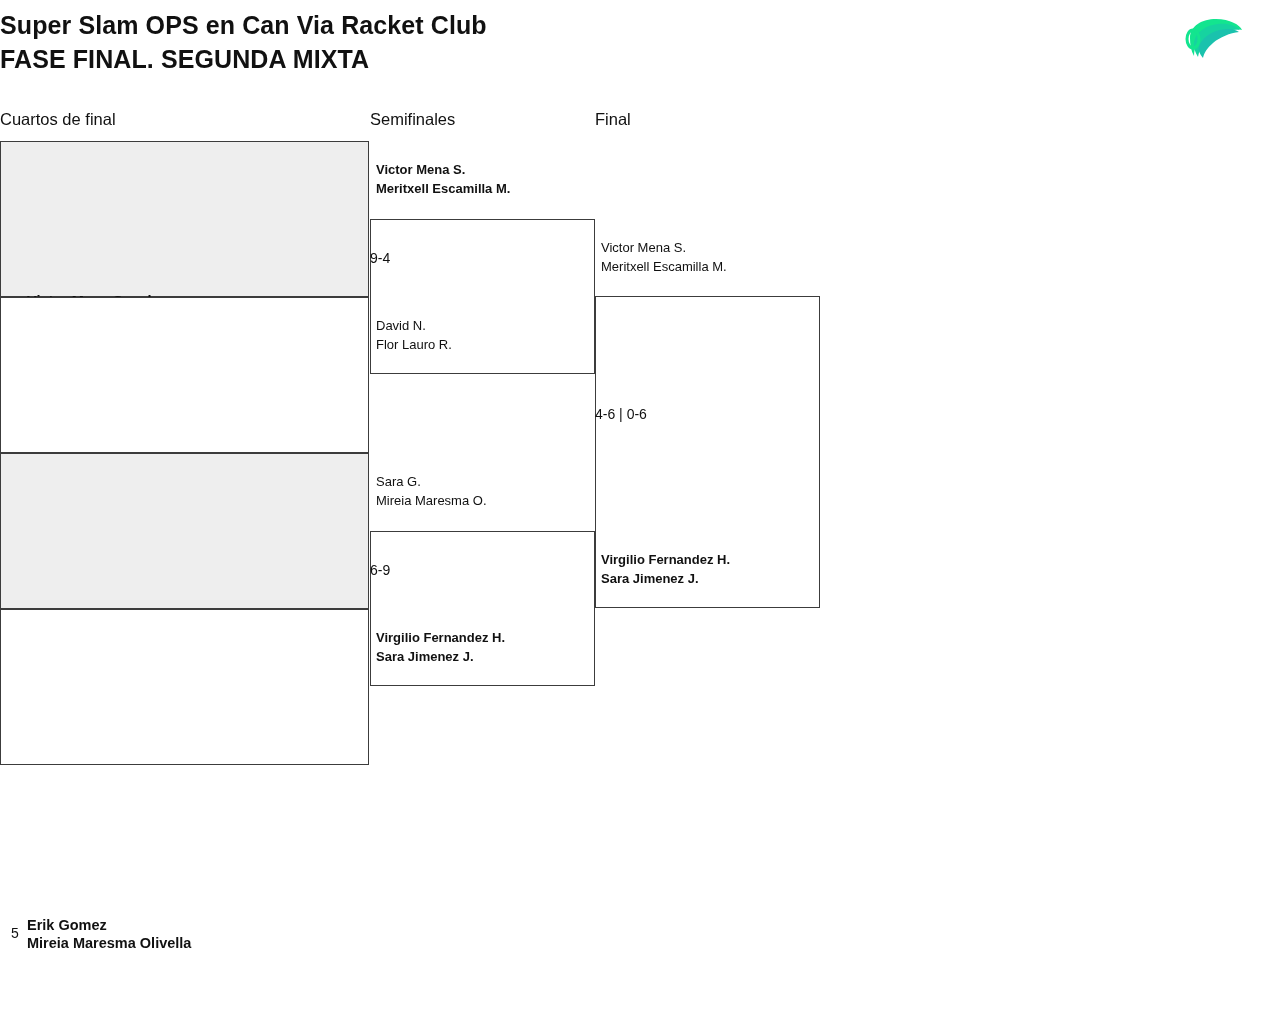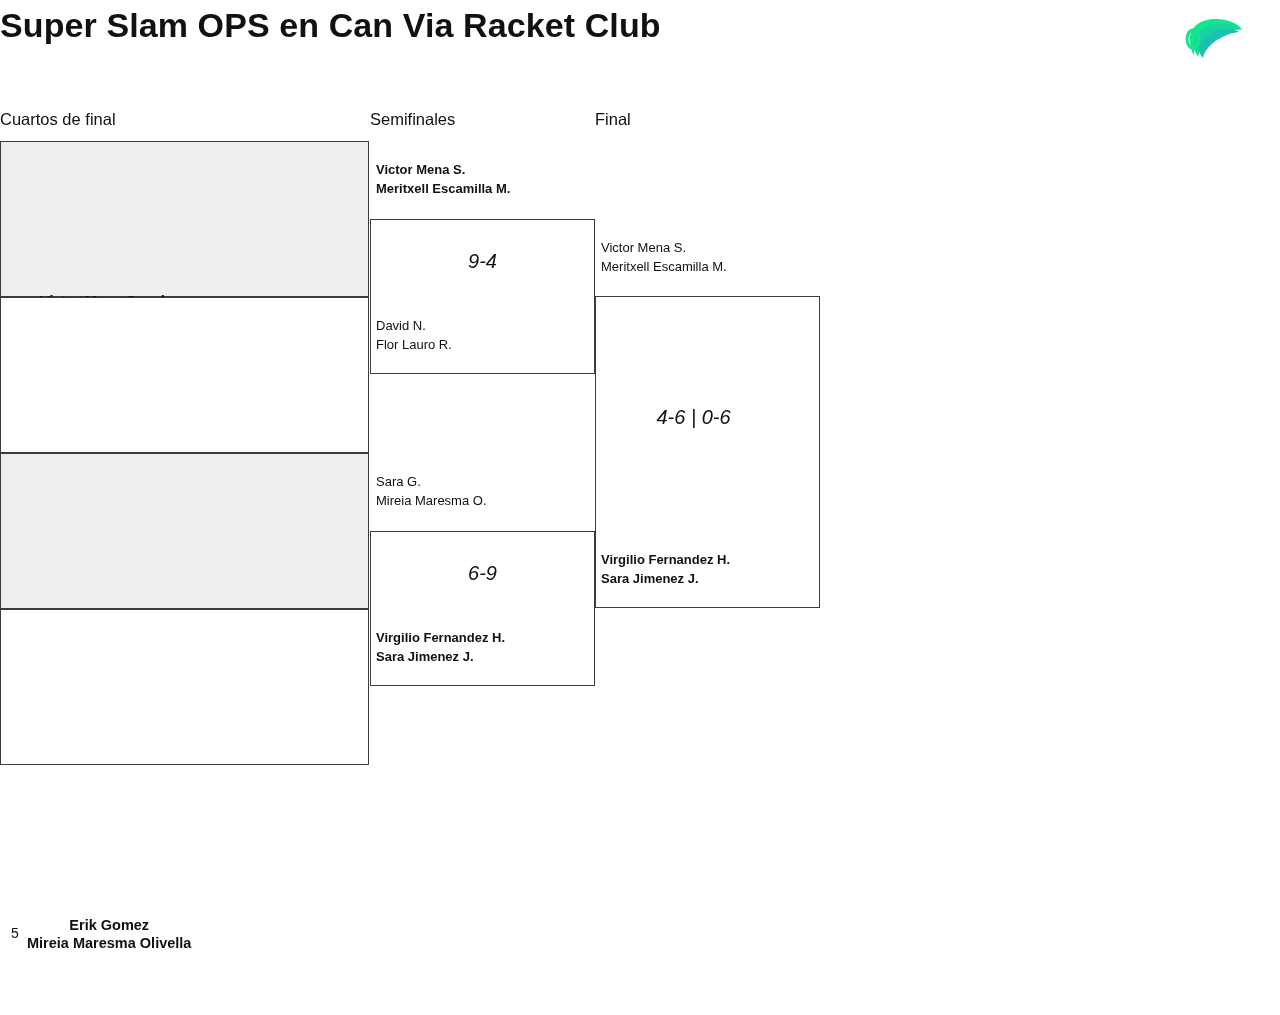--- a/index.html
+++ b/index.html
@@ -21,21 +21,21 @@
     position: absolute;
     left: 0;
     top: 0;
     width: 1280px;
     height: 92px;
   }
   #title-block {
     position: absolute;
     left: 0;
     top: 8px;
-    font-size: 34px;
+    font-size: 25px;
     font-weight: bold;
     line-height: 34px;
     letter-spacing: 0.1px;
     color: #111111;
   }
   .title-line { display: block; white-space: pre; }
 
   #logo {
     position: absolute;
     right: 36px;
@@ -87,50 +87,49 @@
 
   
   .team {
     position: absolute;
     left: 26px;
     font-size: 14.5px;
     line-height: 18px;
     color: #111111;
     white-space: nowrap;
   }
-  .team.bold { font-weight: bold; text-align: center; }
+  .team.bold { font-weight: bold; }
   .team .n { display: block; }
 
   
   .score {
     position: absolute;
-    font-size: 20px;
-    color: #111111;
-    text-align: center;
-    white-space: nowrap;
-    font-style: italic;
+    font-size: 14px;
+    color: #111111;
+    white-space: nowrap;
   }
 
   
   .adv {
     position: absolute;
     font-size: 13px;
     line-height: 18.5px;
     color: #111111;
     white-space: nowrap;
   }
   .adv.bold { font-weight: bold; }
   .adv .n { display: block; }
 </style>
 </head>
 <body>
 
 <div id="header">
   <div id="title-block">
     <span class="title-line">Super Slam OPS en Can Via Racket Club</span>
+    <span class="title-line">FASE FINAL. SEGUNDA MIXTA</span>
   </div>
 
   <div id="logo">
     <svg width="66" height="44" viewBox="0 0 66 44" xmlns="http://www.w3.org/2000/svg">
       <path d="M12 22 C12 10, 24 3, 38 3 C52 3, 62 9, 64 14 C52 11, 38 12, 28 18 C20 23, 16 31, 16 40 C13 35, 12 28, 12 22 Z" fill="#13e58f"></path>
       <path d="M16 26 C18 16, 28 9, 40 8 C50 7, 58 10, 62 14 C52 13, 40 16, 32 22 C25 27, 21 34, 20 41 C17 36, 15 31, 16 26 Z" fill="#16d3a0"></path>
       <path d="M21 31 C23 23, 32 16, 42 14 C50 12, 57 13, 61 16 C52 17, 42 21, 35 27 C29 32, 26 37, 25 42 C22 38, 20 35, 21 31 Z" fill="#1ac2ad"></path>
       <ellipse cx="15" cy="23" rx="6" ry="9" fill="none" stroke="#13e58f" stroke-width="3"></ellipse>
     </svg>
   </div>

